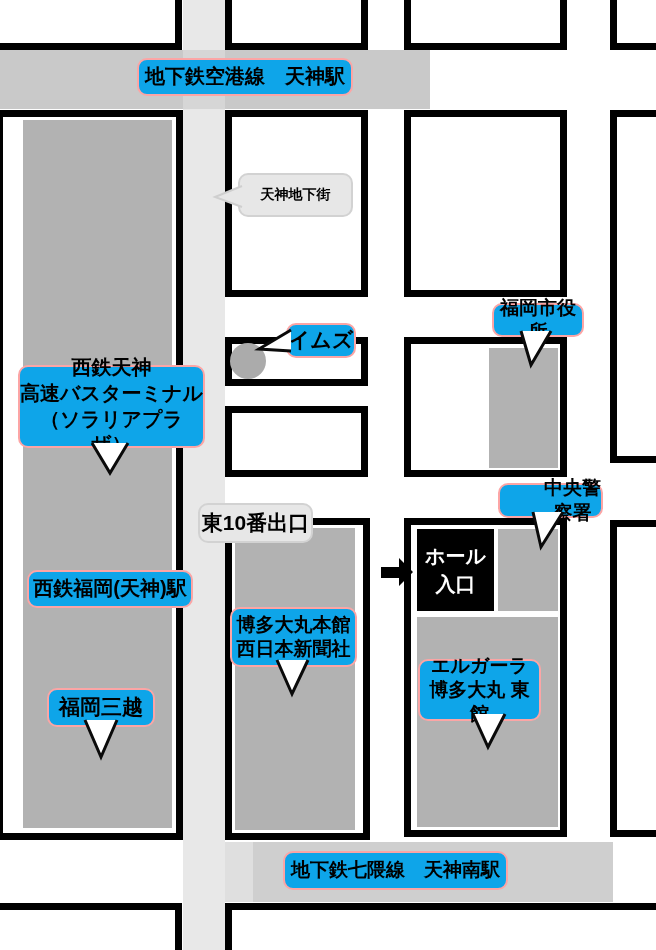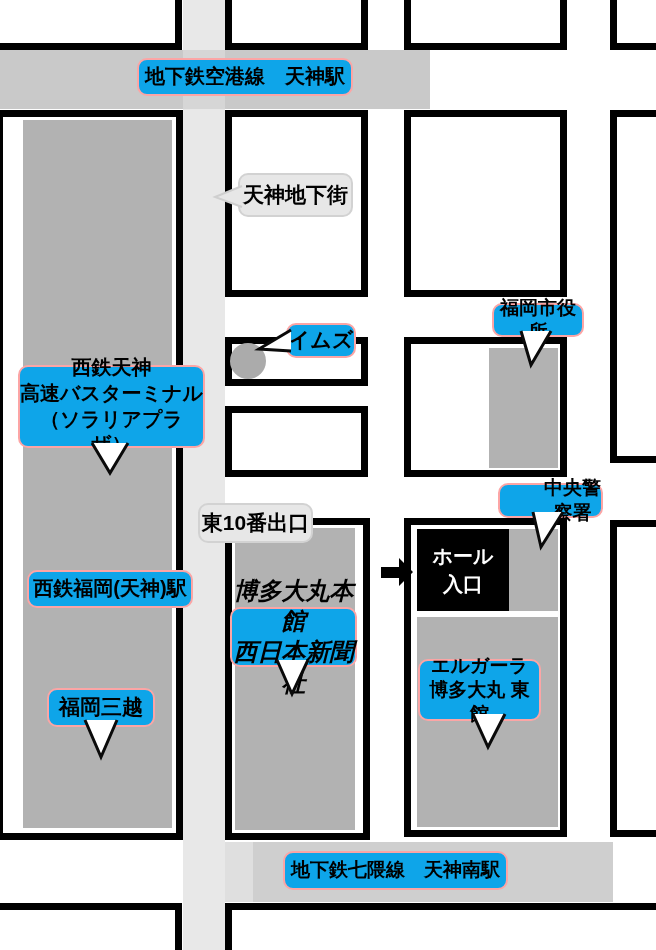--- a/index.html
+++ b/index.html
@@ -49,30 +49,30 @@
   <div class="block" style="left:-12px;top:903px;width:194px;height:60px;"></div>
   <div class="block" style="left:225px;top:903px;width:447px;height:60px;"></div>
 
   <div class="bld" style="left:23px;top:120px;width:149px;height:708px;"></div>
   <div class="bld" style="left:235px;top:528px;width:120px;height:302px;"></div>
   <div class="bld" style="left:489px;top:348px;width:69px;height:120px;"></div>
   <div class="bld" style="left:498px;top:529px;width:60px;height:82px;"></div>
   <div class="bld" style="left:417px;top:617px;width:141px;height:210px;"></div>
   <div class="circle" style="left:230px;top:343px;"></div>
 
-  <div class="hallbox" style="left:417px;top:529px;width:92px;height:82px;">
+  <div class="hallbox" style="left:417px;top:529px;width:77px;height:82px;">
     <span>ホール</span>
     <span>入口</span>
   </div>
 
   <div class="callout" style="left:137px;top:58px;width:216px;height:38px;font-size:20px;">
     <span>地下鉄空港線　天神駅</span>
   </div>
 
-  <div class="callout gray" style="left:238px;top:173px;width:115px;height:44px;font-size:21px;">
+  <div class="callout gray" style="left:238px;top:173px;width:115px;height:44px;font-size:14px;">
     <span>天神地下街</span>
   </div>
 
   <div class="callout" style="left:286px;top:323px;width:70px;height:35px;font-size:21px;">
     <span>イムズ</span>
   </div>
 
   <div class="callout" style="left:492px;top:303px;width:92px;height:34px;font-size:19px;">
     <span>福岡市役所</span>
   </div>
@@ -88,21 +88,21 @@
   </div>
 
   <div class="callout" style="left:498px;top:483px;width:105px;height:35px;font-size:19px;padding-left:44px;">
     <span>中央警察署</span>
   </div>
 
   <div class="callout" style="left:27px;top:570px;width:166px;height:38px;font-size:20px;">
     <span>西鉄福岡(天神)駅</span>
   </div>
 
-  <div class="callout" style="left:230px;top:607px;width:127px;height:60px;font-size:24px;font-style:italic;">
+  <div class="callout" style="left:230px;top:607px;width:127px;height:60px;font-size:19px;">
     <span>博多大丸本館</span>
     <span>西日本新聞社</span>
   </div>
 
   <div class="callout" style="left:47px;top:688px;width:108px;height:39px;font-size:21px;">
     <span>福岡三越</span>
   </div>
 
   <div class="callout" style="left:418px;top:659px;width:123px;height:62px;font-size:19px;">
     <span>エルガーラ</span>

